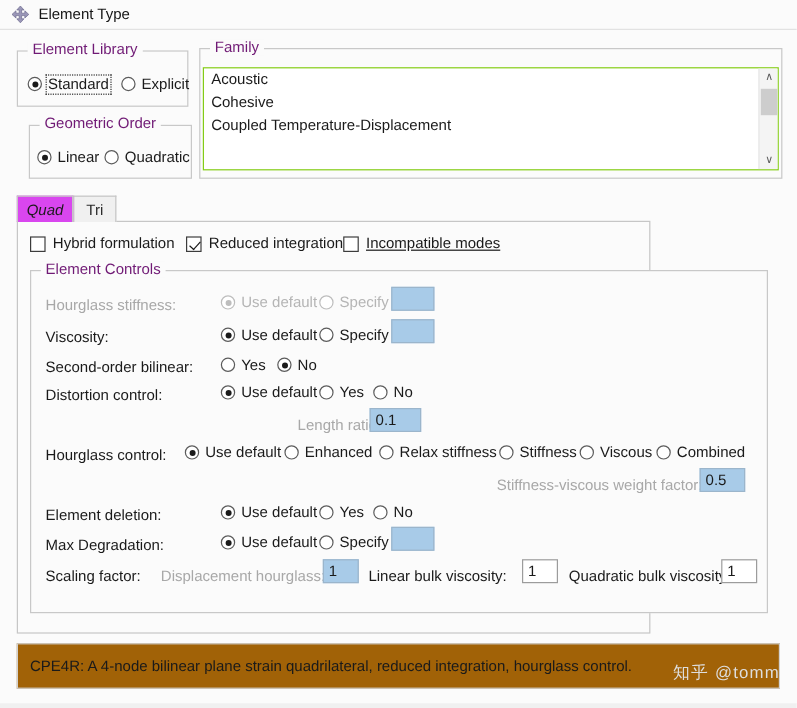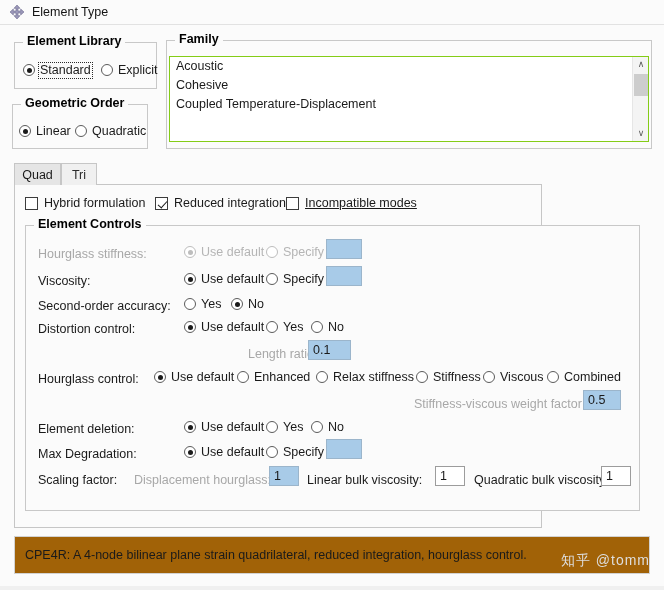--- a/index.html
+++ b/index.html
@@ -54,24 +54,23 @@
     box-sizing: border-box;
     background: transparent;
   }
   .groupbox > .gb-title {
     position: absolute;
     top: -8px;
     left: 8px;
     background: #fbfbfb;
     padding: 0 4px;
     font-size: 12.5px;
-    color: #000000;
+    color: #701a75;
     white-space: nowrap;
     line-height: 1;
-    font-weight: bold;
   }
 
   
   .radio {
     display: inline-flex;
     align-items: center;
     white-space: nowrap;
     vertical-align: middle;
   }
   .radio .dot {
@@ -209,22 +208,23 @@
     top: 0; height: 22px;
     box-sizing: border-box;
     display: flex; align-items: center; justify-content: center;
     font-size: 12.5px;
     padding: 0 10px;
     border: 1px solid #c6c6c6;
     border-bottom: none;
     color: #1a1a1a;
   }
   .tab.active {
-    background: #e5e5e5;
+    background: #d946ef;
     z-index: 3;
+    font-style: italic;
   }
   .tab.inactive {
     background: #f0f0f0;
     color: #2b2b2b;
     z-index: 2;
   }
 
   
   .tabpage {
     position: absolute;
@@ -291,21 +291,21 @@
     <span class="dot"></span>
     <span class="rlabel">Standard</span>
   </div>
 
   <div class="radio abs" style="left:86px; top:21px;">
     <span class="dot"></span>
     <span class="rlabel">Explicit</span>
   </div>
 </div>
 
-<div class="groupbox" style="left:12px; top:104px; width:136px; height:45px;">
+<div class="groupbox" style="left:24px; top:104px; width:136px; height:45px;">
   <span class="gb-title">Geometric Order</span>
 
   <div class="radio checked abs" style="left:6px; top:20px;">
     <span class="dot"></span>
     <span class="rlabel">Linear</span>
   </div>
 
   <div class="radio abs" style="left:62px; top:20px;">
     <span class="dot"></span>
     <span class="rlabel">Quadratic</span>
@@ -372,21 +372,21 @@
     <div class="radio checked abs" style="left:158px; top:47px;">
       <span class="dot"></span>
       <span class="rlabel">Use default</span>
     </div>
     <div class="radio abs" style="left:240px; top:47px;">
       <span class="dot"></span>
       <span class="rlabel">Specify</span>
     </div>
     <span class="field blue empty abs" style="left:300px; top:40px; width:36px; height:20px;"></span>
 
-    <span class="lbl abs" style="left:12px; top:74px;">Second-order accuracy:</span>
+    <span class="lbl abs" style="left:12px; top:74px;">Second-order bilinear:</span>
     <div class="radio abs" style="left:158px; top:72px;">
       <span class="dot"></span>
       <span class="rlabel">Yes</span>
     </div>
     <div class="radio checked abs" style="left:205px; top:72px;">
       <span class="dot"></span>
       <span class="rlabel">No</span>
     </div>
 
     <span class="lbl abs" style="left:12px; top:97px;">Distortion control:</span>

